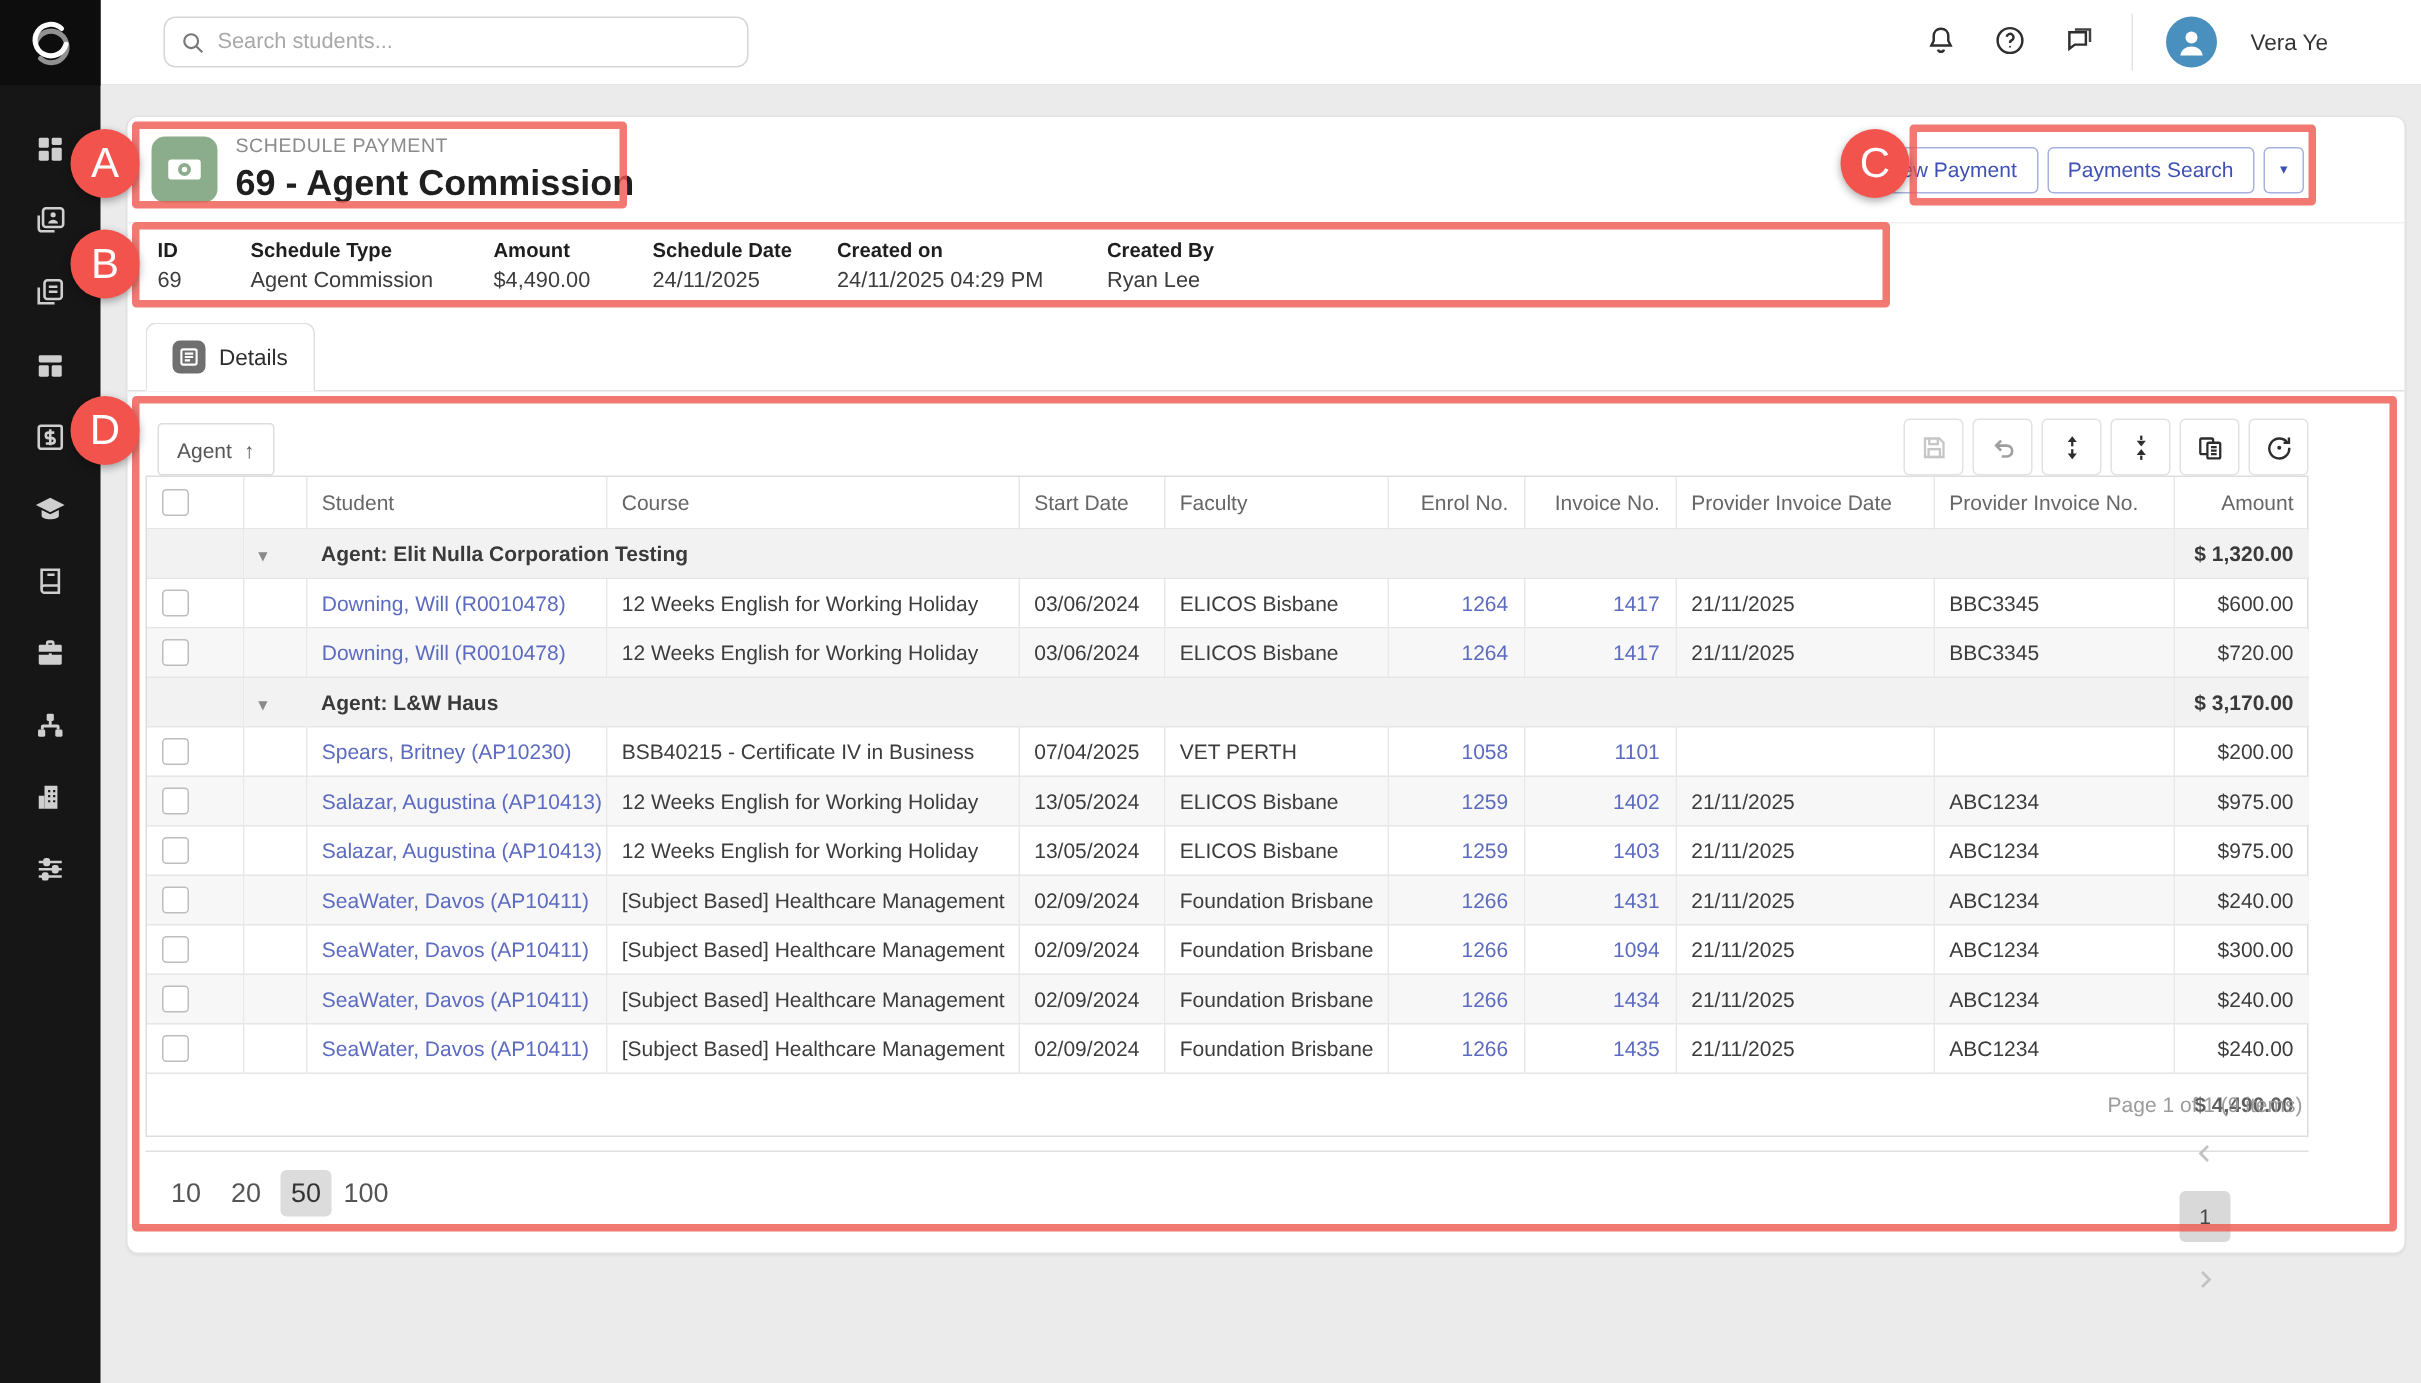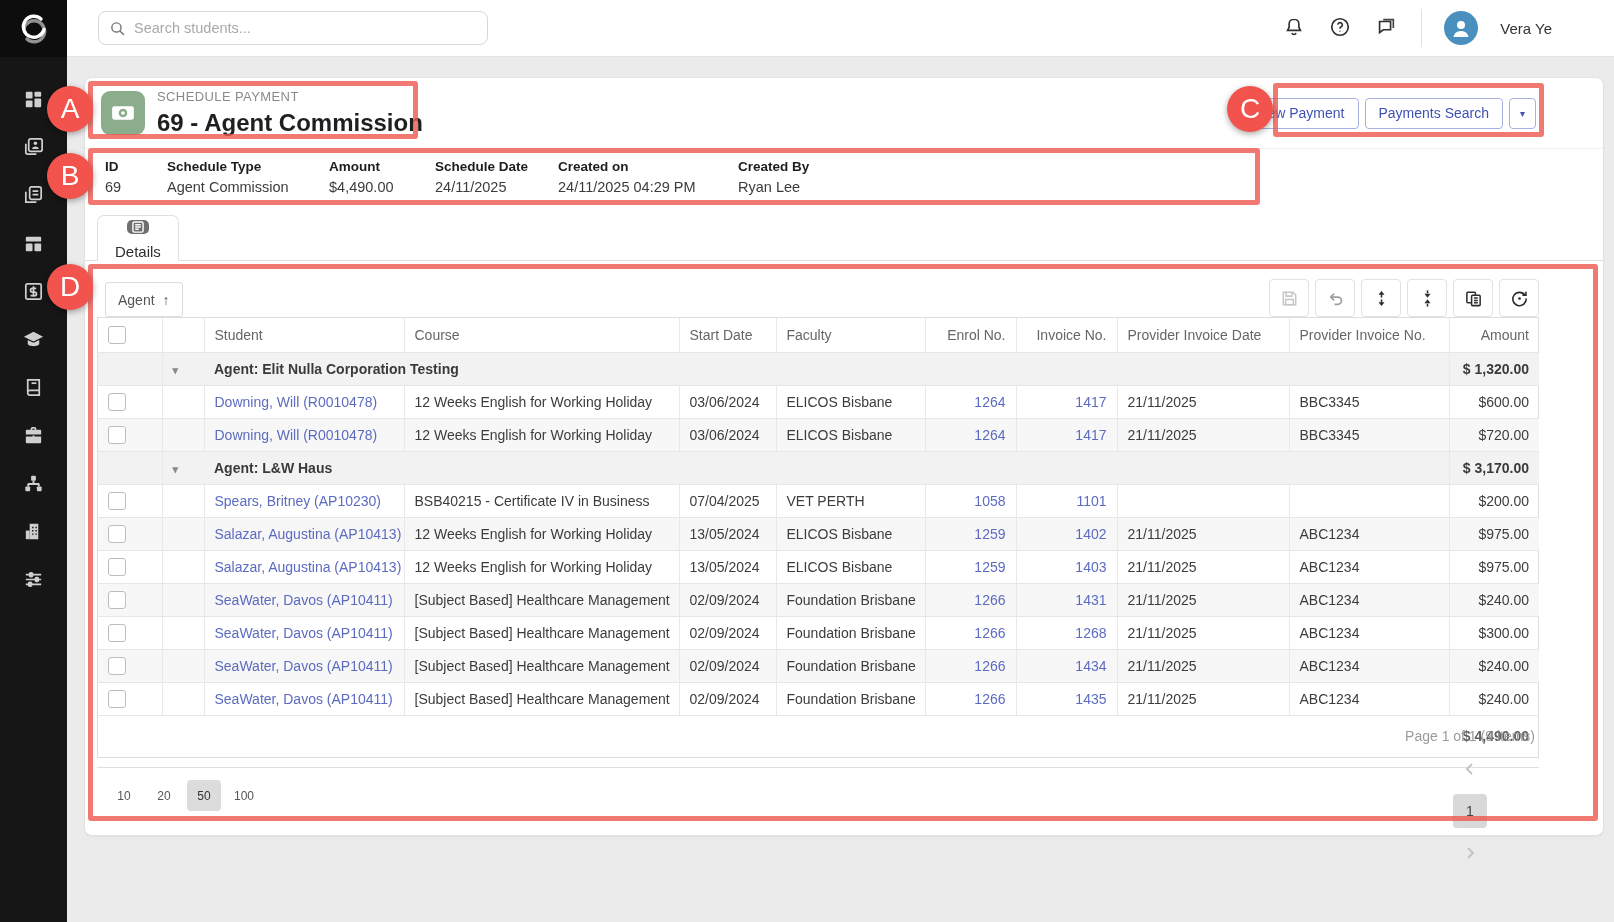--- a/index.html
+++ b/index.html
@@ -14,21 +14,21 @@
     background:#0d0d0d; color:#fff; }
   .side-nav { padding-top:18px; display:flex; flex-direction:column; }
   .side-item { height:48px; display:flex; align-items:center; justify-content:center;
     color:#cfcfcf; cursor:pointer; }
   .side-item svg { width:23px; height:23px; }
 
   
   .topbar { position:absolute; left:67px; top:0; width:1547px; height:57px;
     background:#fff; border-bottom:1px solid #e4e4e4; display:flex; align-items:center;
     z-index:4; }
-  .search { margin-left:31px; width:390px; height:34px; border:1px solid #d6d6d6;
+  .search { margin-left:42px; width:390px; height:34px; border:1px solid #d6d6d6;
     border-radius:8px; display:flex; align-items:center; padding:0 10px; gap:8px;
     background:#fff; }
   .search svg { width:17px; height:17px; color:#777; flex:0 0 auto; }
   .search input { border:none; outline:none; flex:1; font-size:14.5px; color:#444;
     font-family:"Liberation Sans", sans-serif; background:transparent; }
   .search input::placeholder { color:#a9a9a9; }
   .topbar-right { margin-left:auto; display:flex; align-items:center; gap:22px;
     padding-right:62px; }
   .tb-icon { width:24px; height:24px; color:#2f2f2f; cursor:pointer; display:flex; }
   .tb-icon svg { width:22px; height:22px; }
@@ -62,21 +62,21 @@
   .summary { position:absolute; left:0; top:70px; width:100%; height:60px;
     border-top:1px solid #efefef; display:flex; padding:10px 0 0 20px; }
   .sum-field .lbl { font-size:13.5px; font-weight:700; color:#1e1e1e; }
   .sum-field .val { font-size:14.5px; color:#3c3c3c; margin-top:5px; }
 
   
   .tabstrip { position:absolute; left:0; top:136px; width:100%; height:47px;
     border-bottom:1px solid #e0e0e0; padding-left:12px; display:flex; align-items:flex-end; }
   .tab { height:46px; margin-bottom:-1px; background:#fff; border:1px solid #e0e0e0;
     border-bottom:1px solid #fff; border-radius:7px 7px 0 0; display:flex;
-    align-items:center; gap:9px; padding:4px 17px; cursor:pointer;flex-direction:column; }
+    align-items:center; gap:9px; padding:16px 17px; cursor:pointer; }
   .tab-ic { width:22px; height:22px; border-radius:5px; background:#6f6f6f;
     display:flex; align-items:center; justify-content:center; }
   .tab-ic svg { width:14px; height:14px; }
   .tab-label { font-size:15px; color:#2e2e2e; }
 
   
   .panel { position:absolute; left:12px; top:183px; width:1442px; height:562px; }
   .groupbar { height:56px; display:flex; align-items:flex-end; }
   .chip { margin-left:8px; height:35px; border:1px solid #dcdcdc; border-radius:3px;
     background:#fff; display:flex; align-items:center; gap:8px; padding:0 12px;
@@ -109,21 +109,21 @@
   .caret { color:#8a8a8a; font-size:11px; cursor:pointer; }
   .checkbox { display:inline-block; width:18px; height:18px; border:1px solid #bdbdbd;
     border-radius:3px; background:#fff; vertical-align:middle; cursor:pointer; }
   .lnk { color:var(--link); cursor:pointer; }
 
   
   .panel-footer { margin-top:9px; border-top:1px solid #e0e0e0; height:56px;
     display:flex; align-items:center; padding:0 4px; }
   .sizes { display:flex; gap:6px; margin-left:6px; }
   .size-btn { min-width:34px; height:31px; border:none; background:transparent;
-    border-radius:4px; font-size:12px; color:#555; cursor:pointer;
+    border-radius:4px; font-size:18px; color:#555; cursor:pointer;
     font-family:"Liberation Sans", sans-serif; }
   .size-btn.active { background:#dcdcdc; color:#333; }
   .pager { margin-left:auto; display:flex; align-items:center; gap:14px;flex-direction:column; }
   .page-info { font-size:14px; color:#9b9b9b; }
   .pg-chev { width:22px; height:22px; color:#c2c2c2; display:flex; align-items:center;
     justify-content:center; cursor:default; }
   .pg-chev svg { width:16px; height:16px; }
   .pg-num { min-width:34px; height:34px; background:#d9d9d9; border-radius:4px;
     border:none; font-size:14px; color:#444; cursor:pointer;
     font-family:"Liberation Sans", sans-serif; }
@@ -548,21 +548,21 @@
                 <td class="amt">$240.00</td>
               </tr>
               <tr>
                 <td class="sel"><span class="checkbox"></span></td>
                 <td class="indent"></td>
                 <td><span class="lnk">SeaWater, Davos (AP10411)</span></td>
                 <td>[Subject Based] Healthcare Management</td>
                 <td>02/09/2024</td>
                 <td>Foundation Brisbane</td>
                 <td class="r"><span class="lnk">1266</span></td>
-                <td class="r"><span class="lnk">1268</span></td>
+                <td class="r"><span class="lnk">1094</span></td>
                 <td>21/11/2025</td>
                 <td>ABC1234</td>
                 <td class="amt">$300.00</td>
               </tr>
               <tr class="alt">
                 <td class="sel"><span class="checkbox"></span></td>
                 <td class="indent"></td>
                 <td><span class="lnk">SeaWater, Davos (AP10411)</span></td>
                 <td>[Subject Based] Healthcare Management</td>
                 <td>02/09/2024</td>

